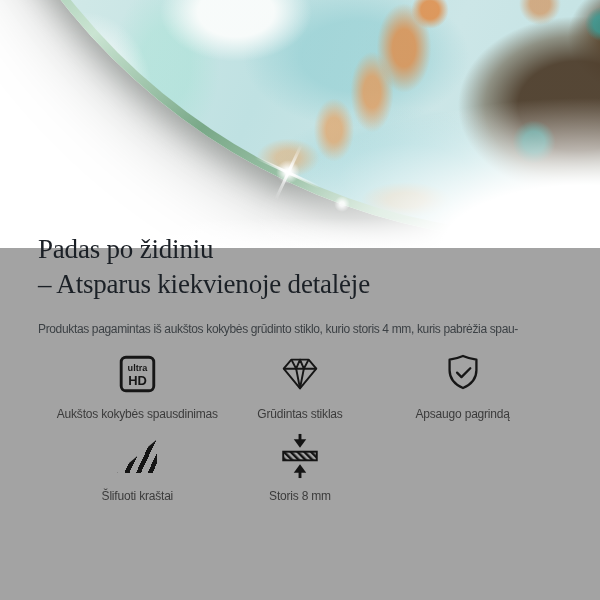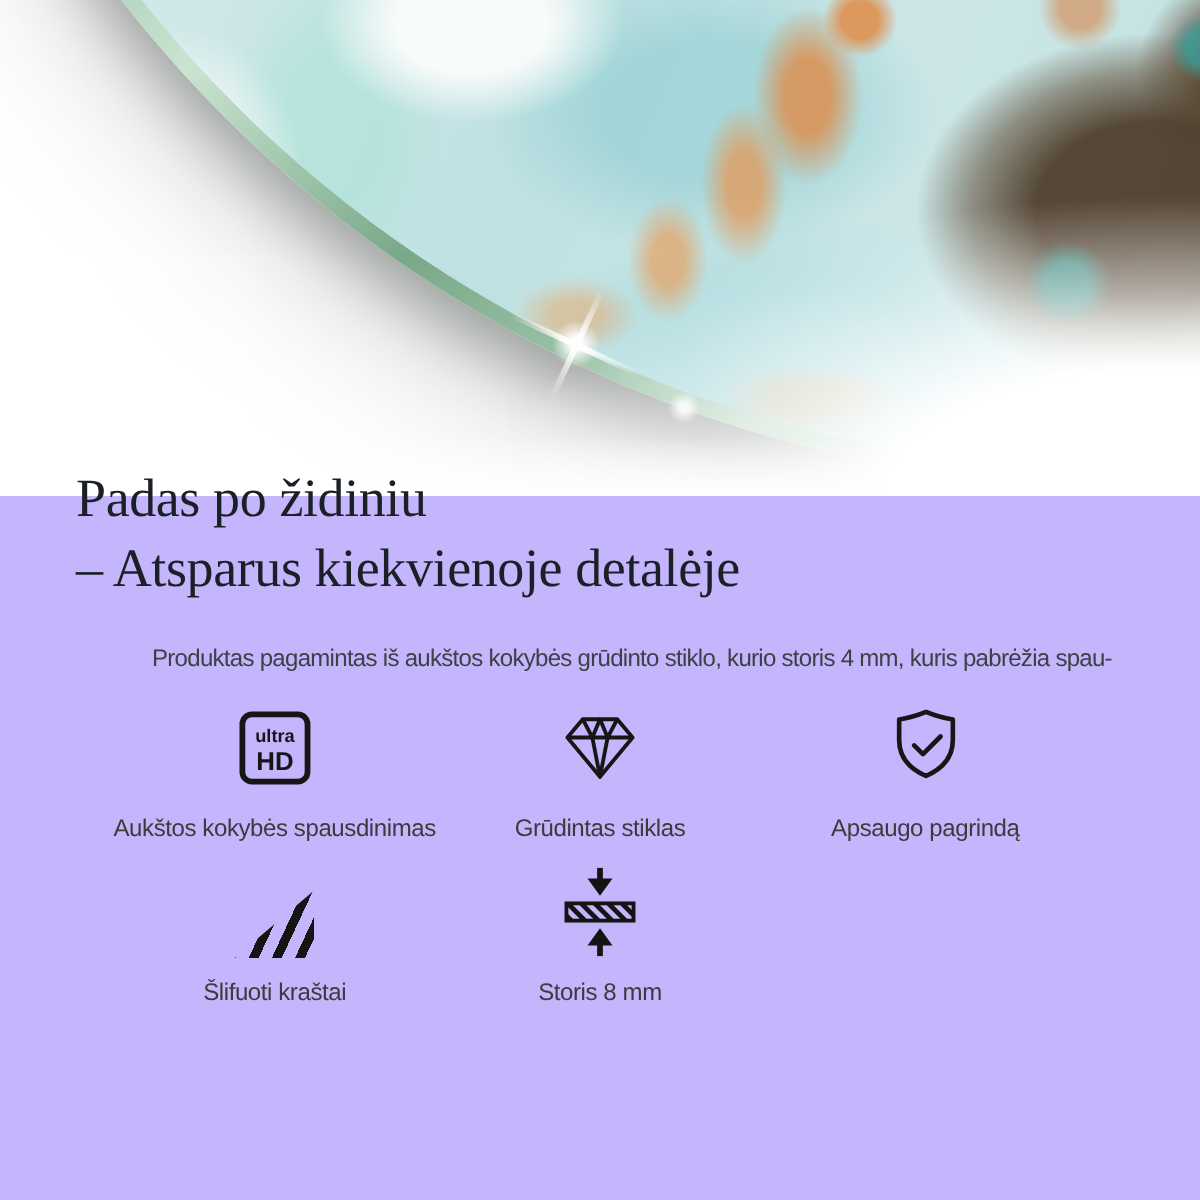--- a/index.html
+++ b/index.html
@@ -1,16 +1,16 @@
 <!DOCTYPE html>
 <html><head>
 <meta charset="utf-8">
 <style>
   html,body{margin:0;padding:0;background:#fff;}
-  .page{position:relative;width:600px;height:600px;overflow:hidden;background:#c4b5fd;
+  .page{position:relative;width:600px;height:600px;overflow:hidden;background:#a3a3a3;
         font-family:"Liberation Sans",sans-serif;}
   
   .hero{position:relative;width:600px;height:248px;background:#fff;overflow:hidden;}
   .rim{position:absolute;left:-72px;top:-1014px;width:1256px;height:1256px;border-radius:50%;
        background:linear-gradient(141deg,#426e4d 6%,#88b394 12%,#c4e0cc 20%,#9cc6a9 28%,#e2f3e7 36%,
                  #8fbc9d 44%,#cae4d2 52%,#79a888 60%,#b9d8c2 70%,#6f9f7e 80%);
        box-shadow:0 14px 30px rgba(96,102,98,.5),0 32px 75px rgba(122,128,124,.33);}
   .disc{position:absolute;left:-64px;top:-1006px;width:1240px;height:1240px;border-radius:50%;
     background-color:#d8eae9;
     background:
@@ -42,25 +42,25 @@
   .glint2{position:absolute;left:334px;top:196px;width:16px;height:16px;border-radius:50%;
      background:radial-gradient(circle,rgba(255,255,255,.85) 0 20%,rgba(255,255,255,0) 70%);}
   .fade{position:absolute;inset:0;background:
      radial-gradient(ellipse 340px 150px at 585px 248px, #fff 42%, rgba(255,255,255,0) 100%),
      linear-gradient(180deg, rgba(255,255,255,0) 88%, rgba(255,255,255,.9) 100%);}
   
   .content{position:relative;padding:0 38px;}
   h1.title{margin:-16px 0 0;font-family:"Liberation Serif",serif;font-weight:400;
      font-size:27px;line-height:35px;letter-spacing:-0.2px;color:#1b2026;}
   .desc{margin:14px 0 0;font-size:12px;line-height:27px;letter-spacing:-0.35px;color:#3c4145;}
-  .desc div{white-space:nowrap;margin-left:38px;}
+  .desc div{white-space:nowrap;}
   
   .grid{display:grid;grid-template-columns:repeat(3,1fr);row-gap:12px;margin:8px 18px 0;}
   .feature{display:flex;flex-direction:column;align-items:center;}
-  .icon-wrap{height:46px;display:flex;align-items:flex-end;justify-content:center;text-decoration:underline;}
+  .icon-wrap{height:46px;display:flex;align-items:flex-start;justify-content:center;text-decoration:underline;}
   .feature .label{margin-top:10px;font-size:12px;letter-spacing:-0.2px;color:#3b3b3b;text-align:center;}
   svg{display:block;}
   .edges-icon{width:40px;height:34px;margin-top:6px;
      background:repeating-linear-gradient(115deg,#141414 0 4.5px,transparent 4.5px 10.5px);
      -webkit-clip-path:polygon(0 100%,100% 100%,100% 0);clip-path:polygon(0 100%,100% 100%,100% 0);}
 </style>
 </head>
 <body>
 
 <div class="page">

